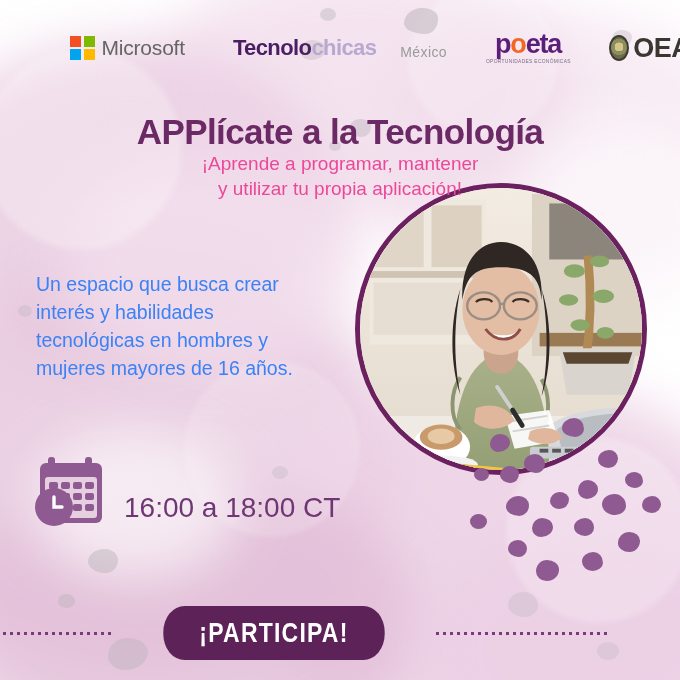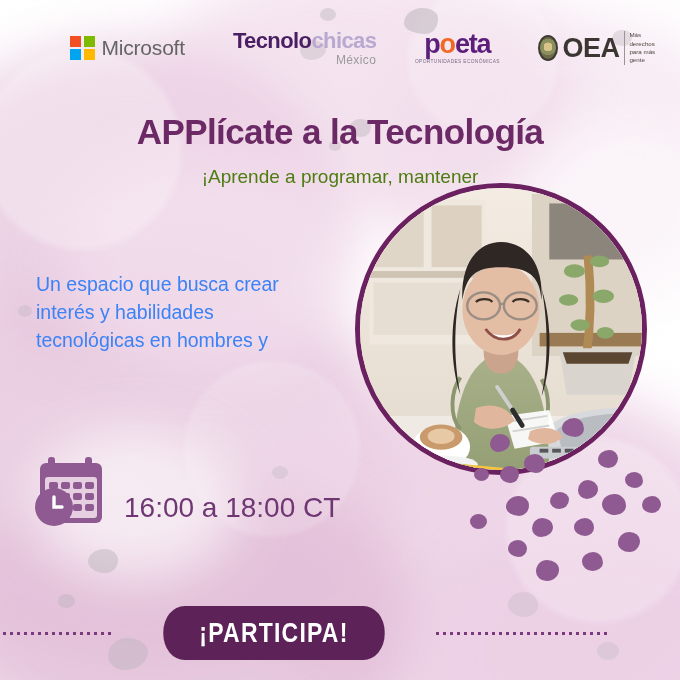--- a/index.html
+++ b/index.html
@@ -28,25 +28,25 @@
   
   .logos{position:absolute;top:0;left:0;width:680px;height:96px;
     display:flex;align-items:center;justify-content:space-between;
     padding:0 22px;box-sizing:border-box;z-index:7;}
   .logo{display:flex;align-items:center;padding-left:48px;}
 
   .ms-squares{display:grid;grid-template-columns:11px 11px;grid-template-rows:11px 11px;gap:2.5px;margin-right:7px;}
   .ms-squares i{display:block;width:100%;height:100%;}
   .ms-name{font-size:21px;color:#656565;letter-spacing:-.2px;font-family:"Liberation Sans",sans-serif;}
 
-  .tc-wrap{display:flex;flex-direction:column;align-items:flex-end;line-height:1;}
+  .tc-wrap{display:flex;flex-direction:row;align-items:flex-end;line-height:1;}
   .tc-main{font-size:22px;font-weight:bold;letter-spacing:-.6px;}
   .tc-a{color:#4a1e63;}
   .tc-b{color:#b9a8cf;}
-  .tc-sub{font-size:12px;color:#9a9a9a;margin-top:2px;letter-spacing:.4px;}
+  .tc-sub{font-size:14px;color:#9a9a9a;margin-top:2px;letter-spacing:.4px;margin-left:24px;}
 
   .poeta-wrap{display:flex;flex-direction:column;align-items:center;line-height:1;}
   .poeta-main{font-size:27px;font-weight:bold;letter-spacing:-1.2px;color:#5b1e7a;}
   .poeta-main .o{color:#f26722;}
   .poeta-sub{font-size:3.6px;color:#7a6a84;letter-spacing:.25px;margin-top:3px;transform:scale(1.35);}
 
   .trust-wrap{position:relative;display:flex;flex-direction:column;align-items:center;line-height:1;}
   .trust-main{font-size:23px;color:#8c8c96;letter-spacing:.5px;font-family:"Liberation Serif",serif;}
   .trust-sub{font-size:4.6px;color:#6f6f78;letter-spacing:.3px;margin-top:2px;transform:scale(1.3);}
   .trust-map{position:absolute;top:-11px;right:16px;width:20px;height:20px;}
@@ -55,22 +55,22 @@
   .oea-seal{width:26px;height:26px;border-radius:50%;border:2px solid #3e3a33;
     background:radial-gradient(circle at 50% 45%,#d8c48a 0 30%,#8a8f5e 31% 55%,#6d6a4a 56% 100%);
     margin-right:4px;box-sizing:border-box;}
   .oea-name{font-size:27px;font-weight:bold;color:#3a3733;letter-spacing:-.5px;}
   .oea-tag{font-size:6.2px;color:#4a4742;line-height:1.35;border-left:1px solid #9a968f;
     padding-left:4px;margin-left:5px;}
 
   
   .title{position:absolute;top:112px;left:0;width:680px;text-align:center;z-index:6;
     font-size:35px;font-weight:bold;color:#6b2a66;letter-spacing:-.6px;}
-  .subtitle{position:absolute;top:165px;left:0;width:680px;text-align:center;z-index:6;
-    font-size:19px;color:#4d7c0f;line-height:1.3;}
+  .subtitle{position:absolute;top:152px;left:0;width:680px;text-align:center;z-index:6;
+    font-size:19px;color:#ec4899;line-height:1.3;}
 
   
   .body-copy{position:absolute;top:270px;left:36px;width:300px;z-index:6;
     font-size:19.5px;color:#3b82f6;line-height:1.44;}
 
   
   .photo{position:absolute;left:355px;top:183px;width:292px;height:292px;
     border-radius:50%;border:5px solid #6b2060;overflow:hidden;z-index:5;box-sizing:border-box;
     background:#efe7dc;}
   .photo svg{display:block;width:100%;height:100%;}
@@ -169,26 +169,28 @@
         <path d="M3 4 C6 1,11 2,13 4 C15 5,14 7,12 7 C10 7,9 8,10 10 C11 12,10 15,8 17 C7 18,6 17,7 15 C8 13,7 11,5 10 C3 9,2 6,3 4 Z" fill="#f0871f"></path>
       </svg>
       <span class="trust-main">TRUST</span>
       <span class="trust-sub">THE TRUST FOR THE AMERICAS</span>
     </div>
   </div>
 
   <div class="title">APPlícate a la Tecnología</div>
   <div class="subtitle">
     <span>¡Aprende a programar, mantener</span><br>
+    <span>y utilizar tu propia aplicación!</span>
   </div>
 
   <div class="body-copy">
     <span>Un espacio que busca crear</span><br>
     <span>interés y habilidades</span><br>
     <span>tecnológicas en hombres y</span><br>
+    <span>mujeres mayores de 16 años.</span>
   </div>
 
   <div class="photo">
     <svg viewBox="0 0 292 292" preserveAspectRatio="xMidYMid slice">
       <defs>
         <linearGradient id="wall" x1="0" y1="0" x2="0" y2="1">
           <stop offset="0" stop-color="#f3ece2"></stop>
             <stop offset="1" stop-color="#e4dace"></stop>
         </linearGradient>
         <linearGradient id="swt" x1="0" y1="0" x2="0" y2="1">

